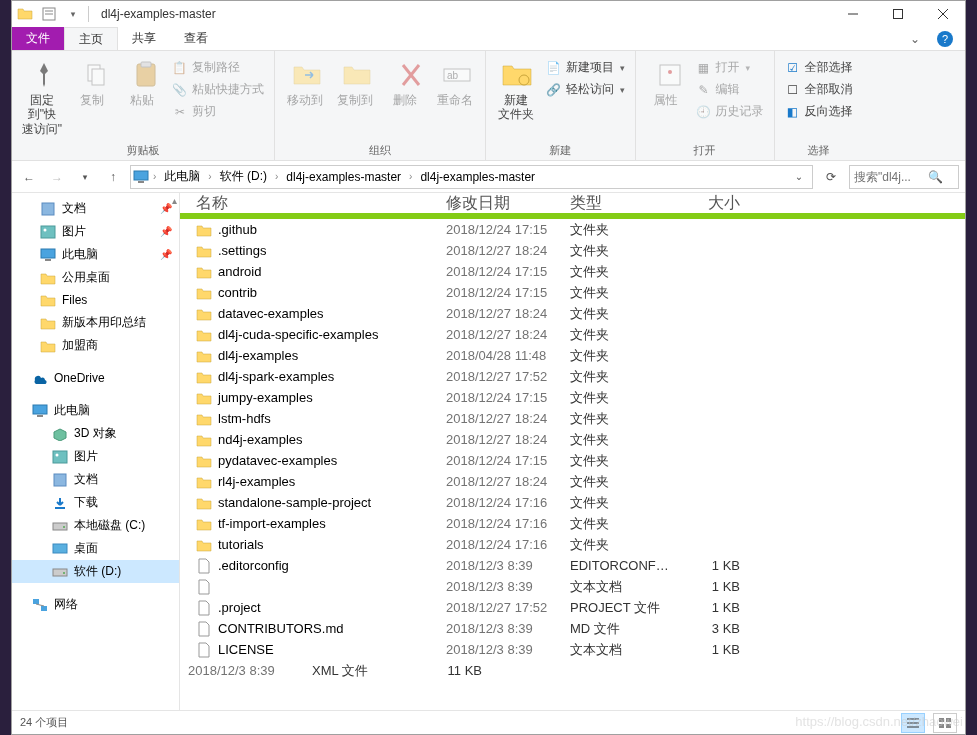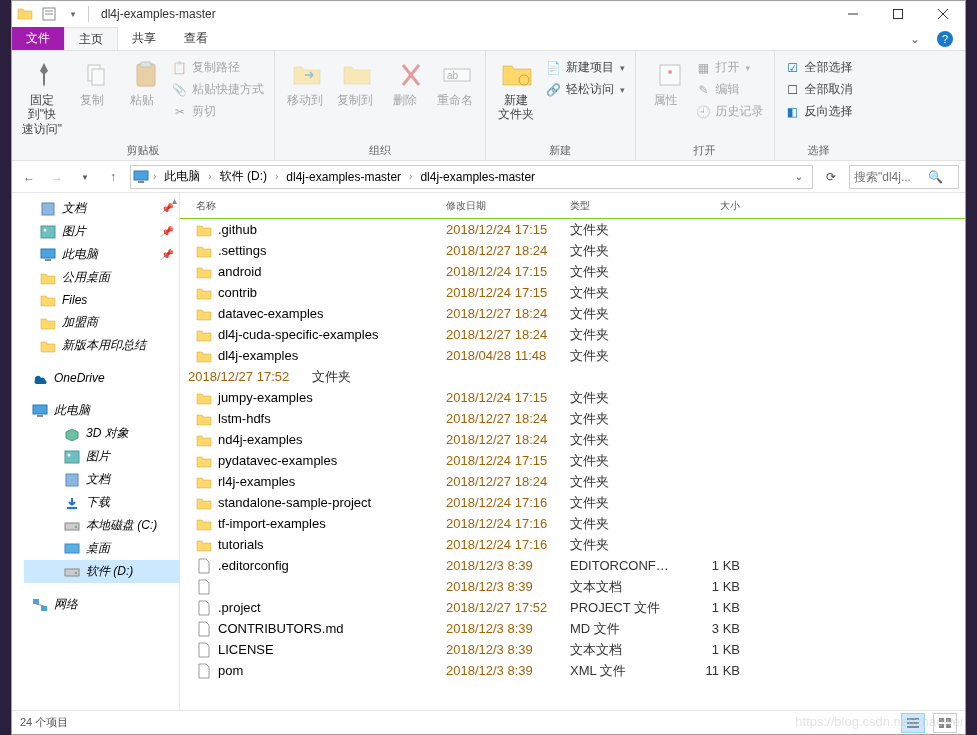--- a/index.html
+++ b/index.html
@@ -44,42 +44,42 @@
 .crumbs { flex: 1; height: 24px; border: 1px solid #ccc; display: flex; align-items: center; padding: 0 2px; gap: 2px; }
 .crumb { display: flex; align-items: center; gap: 4px; padding: 0 4px; height: 100%; }
 .crumb-sep { color: #888; padding: 0 2px; font-size: 10px; }
 .refresh { width: 24px; display: flex; align-items: center; justify-content: center; color: #555; }
 .searchbox { width: 110px; height: 24px; border: 1px solid #ccc; display: flex; align-items: center; padding: 0 4px; gap: 4px; color: #888; }
 .searchbox input { border: none; outline: none; width: 70px; font-size: 12px; }
 
 
 .body { flex: 1; display: flex; min-height: 0; }
 .navpane { width: 168px; border-right: 1px solid #e5e5e5; overflow-y: auto; font-size: 12px; padding: 4px 0; position: relative; }
-.navitem { display: flex; align-items: center; gap: 6px; padding: 3px 6px 3px 20px; white-space: nowrap; font-style: italic; }
+.navitem { display: flex; align-items: center; gap: 6px; padding: 3px 6px 3px 20px; white-space: nowrap; }
 .navitem.l1 { padding-left: 28px; }
-.navitem.l2 { padding-left: 40px; margin-left: 12px; }
+.navitem.l2 { padding-left: 40px; }
 .navitem.selected { background: #cce8ff; }
 .navitem .pin { margin-left: auto; color: #888; font-size: 10px; }
 .navspacer { height: 10px; }
 .navicon { width: 16px; height: 16px; display: flex; align-items: center; justify-content: center; }
 .nav-scroll-up { position: absolute; top: 2px; right: 2px; color: #888; font-size: 10px; }
 
 
 .listpane { flex: 1; display: flex; flex-direction: column; min-width: 0; }
-.listhdr { height: 26px; display: flex; align-items: center; border-bottom: 1px solid #84cc16; font-size: 10px; color: #555; }
+.listhdr { height: 26px; display: flex; align-items: center; border-bottom: 6px solid #84cc16; font-size: 16px; color: #555; }
 .listhdr .col { padding: 0 8px; }
 .col-name { width: 258px; padding-left: 16px !important; }
 .col-date { width: 124px; }
 .col-type { width: 116px; }
 .col-size { width: 70px; text-align: right; }
 .listbody { flex: 1; overflow-y: auto; font-size: 13px; }
 .row { height: 21px; display: flex; align-items: center; }
 .row .cell { padding: 0 8px; white-space: nowrap; overflow: hidden; text-overflow: ellipsis; }
 .row .c-name { width: 258px; display: flex; align-items: center; gap: 6px; padding-left: 16px; }
-.row .c-date { width: 124px; color: #a16207; }
+.row .c-date { width: 124px; color: #737373; }
 .row .c-type { width: 116px; color: #333; }
 .row .c-size { width: 70px; text-align: right; color: #333; }
 .fileicon { width: 16px; height: 16px; flex-shrink: 0; display: flex; align-items: center; justify-content: center; }
 
 
 .status { height: 24px; border-top: 1px solid #e5e5e5; display: flex; align-items: center; font-size: 11px; padding: 0 8px; color: #555; gap: 8px; }
 .status .spacer { flex: 1; }
 .viewbtn { width: 24px; height: 20px; border: 1px solid #ccc; display: flex; align-items: center; justify-content: center; }
 .viewbtn.active { background: #cce8ff; border-color: #99d1ff; }
 
@@ -393,29 +393,29 @@
               </svg>
             </span>
             <span>Files</span>
           </div>
           <div class="navitem l1">
             <span class="navicon">
               <svg width="16" height="14">
                 <path class="folder-svg" d="M1 3h5l1 2h8v8H1z"></path>
               </svg>
             </span>
+            <span>新版本用印总结</span>
+          </div>
+          <div class="navitem l1">
+            <span class="navicon">
+              <svg width="16" height="14">
+                <path class="folder-svg" d="M1 3h5l1 2h8v8H1z"></path>
+              </svg>
+            </span>
             <span>加盟商</span>
-          </div>
-          <div class="navitem l1">
-            <span class="navicon">
-              <svg width="16" height="14">
-                <path class="folder-svg" d="M1 3h5l1 2h8v8H1z"></path>
-              </svg>
-            </span>
-            <span>新版本用印总结</span>
           </div>
         </div>
       <div class="navspacer"></div>
       <div class="navitem">
         <span class="navicon">
             <svg width="16" height="12">
               <path d="M3 8a3 3 0 016-2 2.5 2.5 0 014 2 2 2 0 01-1 4H4a3 3 0 01-1-4z" fill="#0a64a4"></path>
             </svg>
           </span>
         <span>OneDrive</span>
@@ -598,20 +598,28 @@
                   <path class="folder-svg" d="M1 3h5l1 2h8v8H1z"></path>
                 </svg>
               </span>
               <span>dl4j-examples</span>
             </div>
             <div class="cell c-date">2018/04/28 11:48</div>
             <div class="cell c-type">文件夹</div>
             <div class="cell c-size"></div>
           </div>
           <div class="row">
+            <div class="cell c-name">
+              <span class="fileicon">
+                <svg width="16" height="14">
+                  <path class="folder-svg" d="M1 3h5l1 2h8v8H1z"></path>
+                </svg>
+              </span>
+              <span>dl4j-spark-examples</span>
+            </div>
             <div class="cell c-date">2018/12/27 17:52</div>
             <div class="cell c-type">文件夹</div>
             <div class="cell c-size"></div>
           </div>
           <div class="row">
             <div class="cell c-name">
               <span class="fileicon">
                 <svg width="16" height="14">
                   <path class="folder-svg" d="M1 3h5l1 2h8v8H1z"></path>
                 </svg>
@@ -772,28 +780,20 @@
                   <path class="file-svg" d="M2 1h7l3 3v11H2z"></path>
                 </svg>
               </span>
               <span>LICENSE</span>
             </div>
             <div class="cell c-date">2018/12/3 8:39</div>
             <div class="cell c-type">文本文档</div>
             <div class="cell c-size">1 KB</div>
           </div>
           <div class="row">
-            <div class="cell c-name">
-              <span class="fileicon">
-                <svg width="14" height="16">
-                  <path class="file-svg" d="M2 1h7l3 3v11H2z"></path>
-                </svg>
-              </span>
-              <span>pom</span>
-            </div>
             <div class="cell c-date">2018/12/3 8:39</div>
             <div class="cell c-type">XML 文件</div>
             <div class="cell c-size">11 KB</div>
           </div>
         </div>
     </div>
   </div>
 
   <div class="status">
     <span>24 个项目</span>

